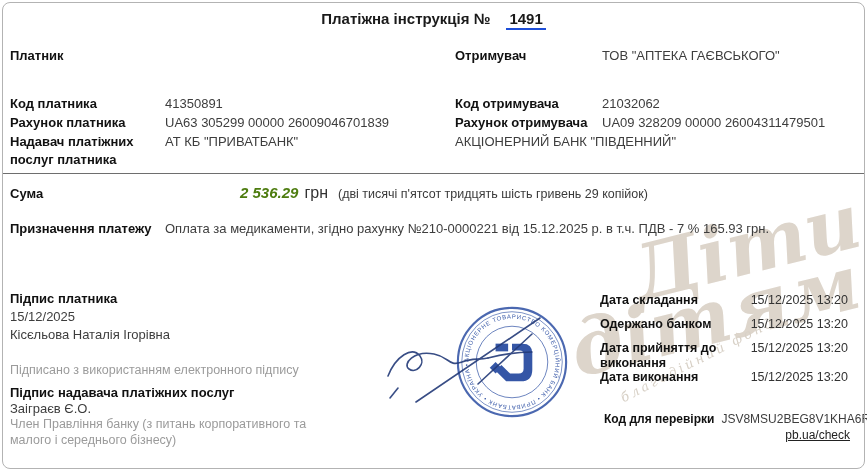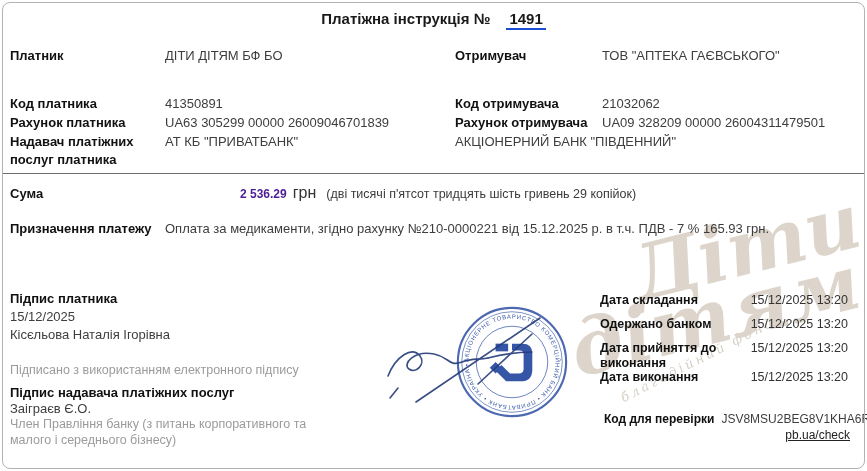--- a/index.html
+++ b/index.html
@@ -14,21 +14,21 @@
   .val{font-size:13px;color:#3d3d3d;}
   .title-row{top:10px;left:0;width:100%;text-align:center;font-size:15px;font-weight:bold;}
   .title-num{display:inline-block;margin-left:16px;border-bottom:2px solid #1d4ed8;padding:0 3px 1px 3px;}
   .col-rows{display:flex;flex-direction:column;}
   .pair{display:flex;align-items:flex-start;margin-bottom:1px;}
   .pair .lbl{width:155px;flex:0 0 155px;line-height:18px;}
   .pair .val{line-height:18px;}
   .pair-r .lbl{width:147px;flex:0 0 147px;}
   .divider{position:absolute;left:3px;right:3px;top:173px;height:1px;background:#6e6e6e;z-index:1;}
   .amount-line{display:flex;align-items:baseline;}
-  .amount-value{font-size:12px;font-weight:bold;color:#4c1d95;}
+  .amount-value{font-size:15px;font-weight:bold;color:#4d7c0f;font-style:italic;}
   .amount-cur{font-size:16px;color:#333;margin-left:6px;}
   .amount-words{font-size:12.5px;color:#3a3a3a;margin-left:10px;}
   .sig-block{width:360px;}
   .sig-title{font-weight:bold;font-size:13px;color:#111;}
   .sig-line{font-size:13px;color:#3d3d3d;margin-top:3px;}
   .sig-note{font-size:12.5px;color:#9b9b9b;line-height:16px;}
   .dates-label{font-weight:bold;font-size:12.5px;color:#111;width:132px;line-height:15px;}
   .dates-value{font-size:12.5px;color:#333;position:absolute;right:0;top:0;}
   .verif-line{display:flex;align-items:flex-end;}
   .verif-label{font-weight:bold;font-size:12px;color:#111;white-space:nowrap;}
@@ -56,21 +56,20 @@
 
   <div class="doc-border"></div>
 
   <div class="layer">
 
     <div class="abs title-row">
       <span>Платіжна інструкція №</span><span class="title-num">1491</span>
     </div>
 
     <div class="abs lbl" style="left:10px;top:48px;">Платник</div>
-    <div class="abs val" style="left:165px;top:48px;">ДІТИ ДІТЯМ БФ БО</div>
     <div class="abs lbl" style="left:455px;top:48px;">Отримувач</div>
     <div class="abs val" style="left:602px;top:48px;">ТОВ "АПТЕКА ГАЄВСЬКОГО"</div>
 
     <div class="abs col-rows" style="left:10px;top:95px;width:425px;">
       <div class="pair">
         <div class="lbl">Код платника</div>
         <div class="val">41350891</div>
       </div>
       <div class="pair">
         <div class="lbl">Рахунок платника</div>

